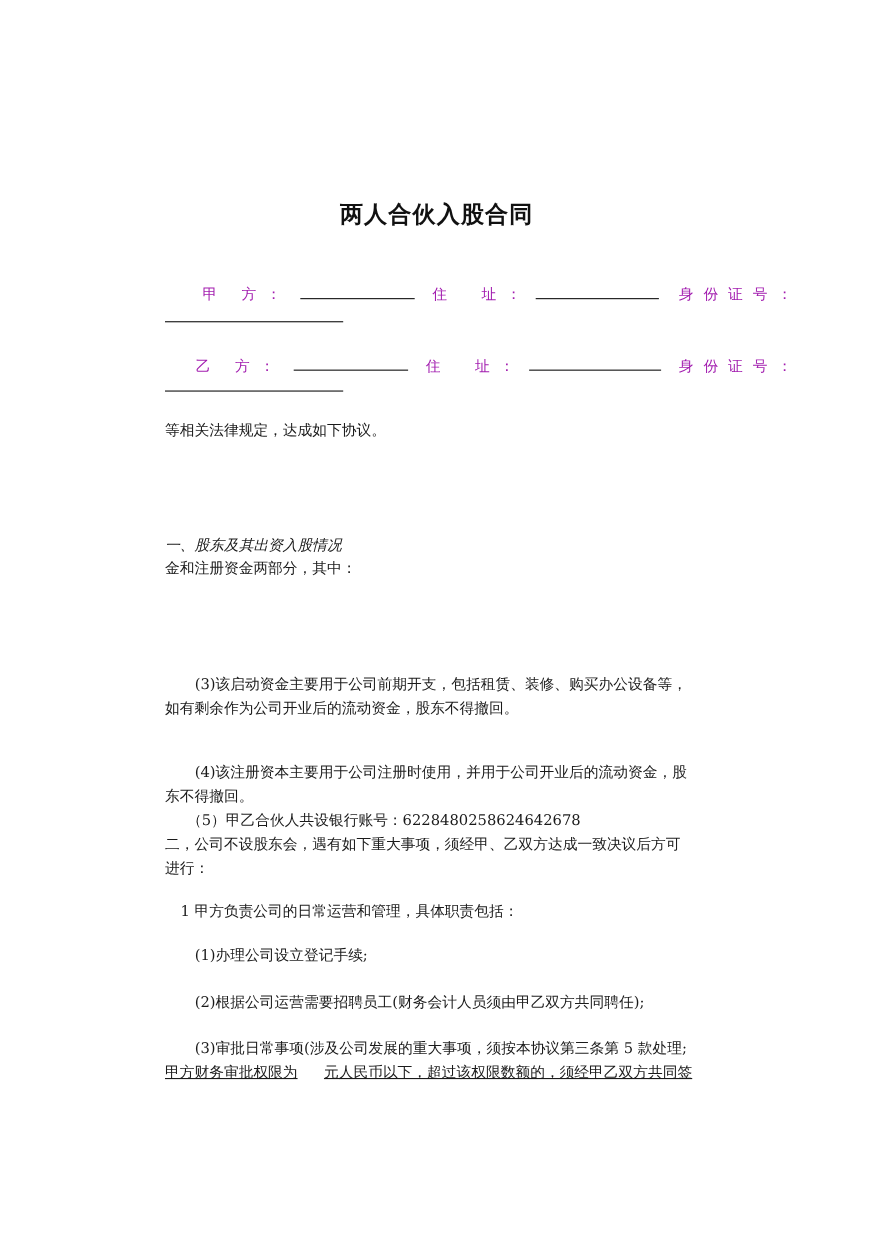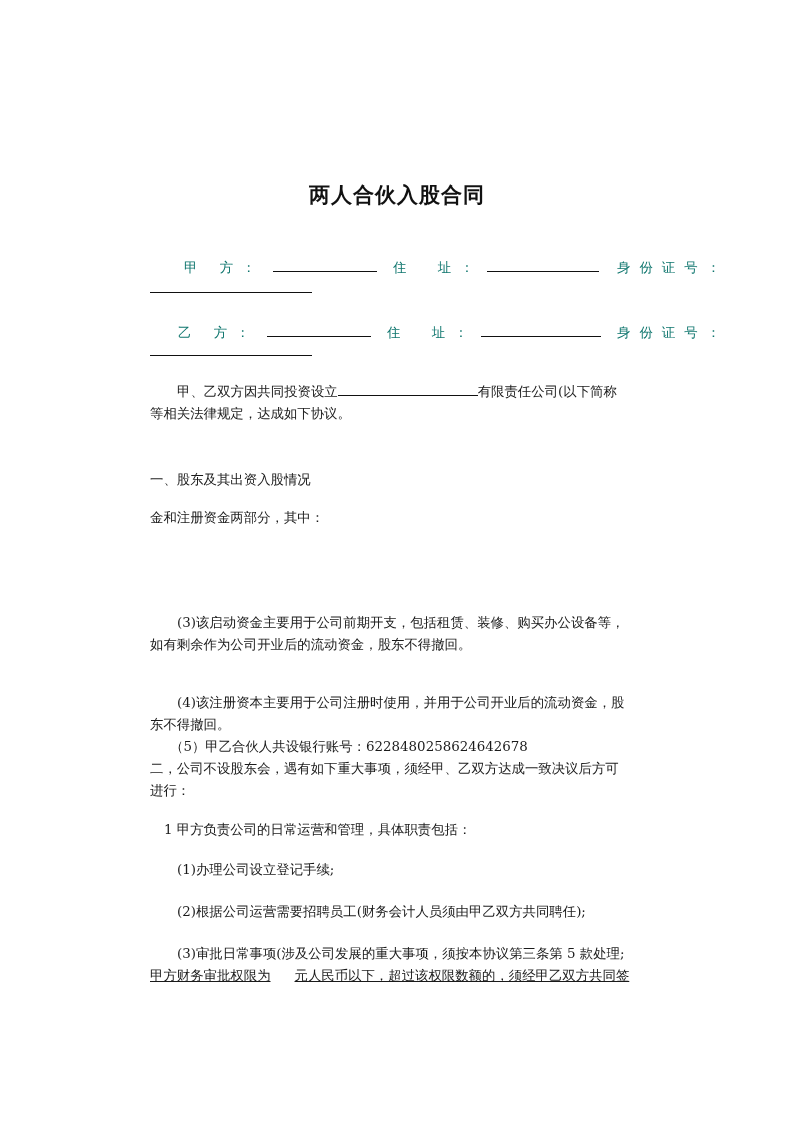--- a/index.html
+++ b/index.html
@@ -3,21 +3,21 @@
 <meta charset="utf-8">
 <style>
   html, body { margin: 0; padding: 0; background: #ffffff; }
   body { width: 794px; height: 1123px; position: relative; overflow: hidden;
          font-family: "DejaVu Serif", "Liberation Serif", serif; color: #1a1a1a; }
   .page { position: absolute; left: 0; top: 0; width: 794px; height: 858px; background: #fff; }
   .title { position: absolute; top: 181px; left: 0; width: 794px; text-align: center;
            font-size: 21px; font-weight: bold; letter-spacing: 1px; color: #111; }
   .line { position: absolute; left: 150px; width: 505px; font-size: 13.4px; line-height: 20px; white-space: nowrap; }
   .party { letter-spacing: 0; }
-  .party .lbl { display: inline-block; letter-spacing: 9px; color: #0f766e; }
+  .party .lbl { display: inline-block; letter-spacing: 9px; color: #a21caf; }
   .blank { display: inline-block; border-bottom: 1px solid #111; height: 14px; vertical-align: baseline; }
   .uline { text-decoration: underline; text-decoration-thickness: 1px; text-underline-offset: 2px; }
   .para { position: absolute; left: 150px; width: 505px; font-size: 13.4px; line-height: 22px; text-align: justify; }
   .para p { margin: 0; }
   .indent { text-indent: 27px; }
   .blank-row { position: absolute; left: 150px; height: 1px; background: #111; }
 </style>
 </head>
 <body>
 
@@ -37,27 +37,24 @@
   <div class="line party" style="top:322px; left:178px; width:480px;">
     <span class="lbl">乙 方：</span>
     <span class="blank" style="width:104px; margin:0 12px 0 4px;"></span>
     <span class="lbl">住　址：</span>
     <span class="blank" style="width:120px; margin:0 12px 0 0;"></span>
     <span class="lbl">身份证号：</span>
   </div>
   <div class="blank-row" style="top:355px; width:162px;"></div>
 
   <div class="para" style="top:381px;">
-    <p class="indent" style="white-space:nowrap;">
-      <span>甲、乙双方因共同投资设立</span><span class="blank" style="width:140px;"></span><span>有限责任公司(以下简称</span>
-    </p>
     <p>等相关法律规定，达成如下协议。</p>
   </div>
 
-  <div class="para" style="top:469px;">一、股东及其出资入股情况</div>
+  <div class="para" style="top:486px;font-style:italic;">一、股东及其出资入股情况</div>
 
   <div class="para" style="top:507px;">
     <p>金和注册资金两部分，其中：</p>
   </div>
 
 
   <div class="para" style="top:612px;">
     <p class="indent" style="white-space:nowrap;">(3)该启动资金主要用于公司前期开支，包括租赁、装修、购买办公设备等，</p>
     <p>如有剩余作为公司开业后的流动资金，股东不得撤回。</p>
   </div>

